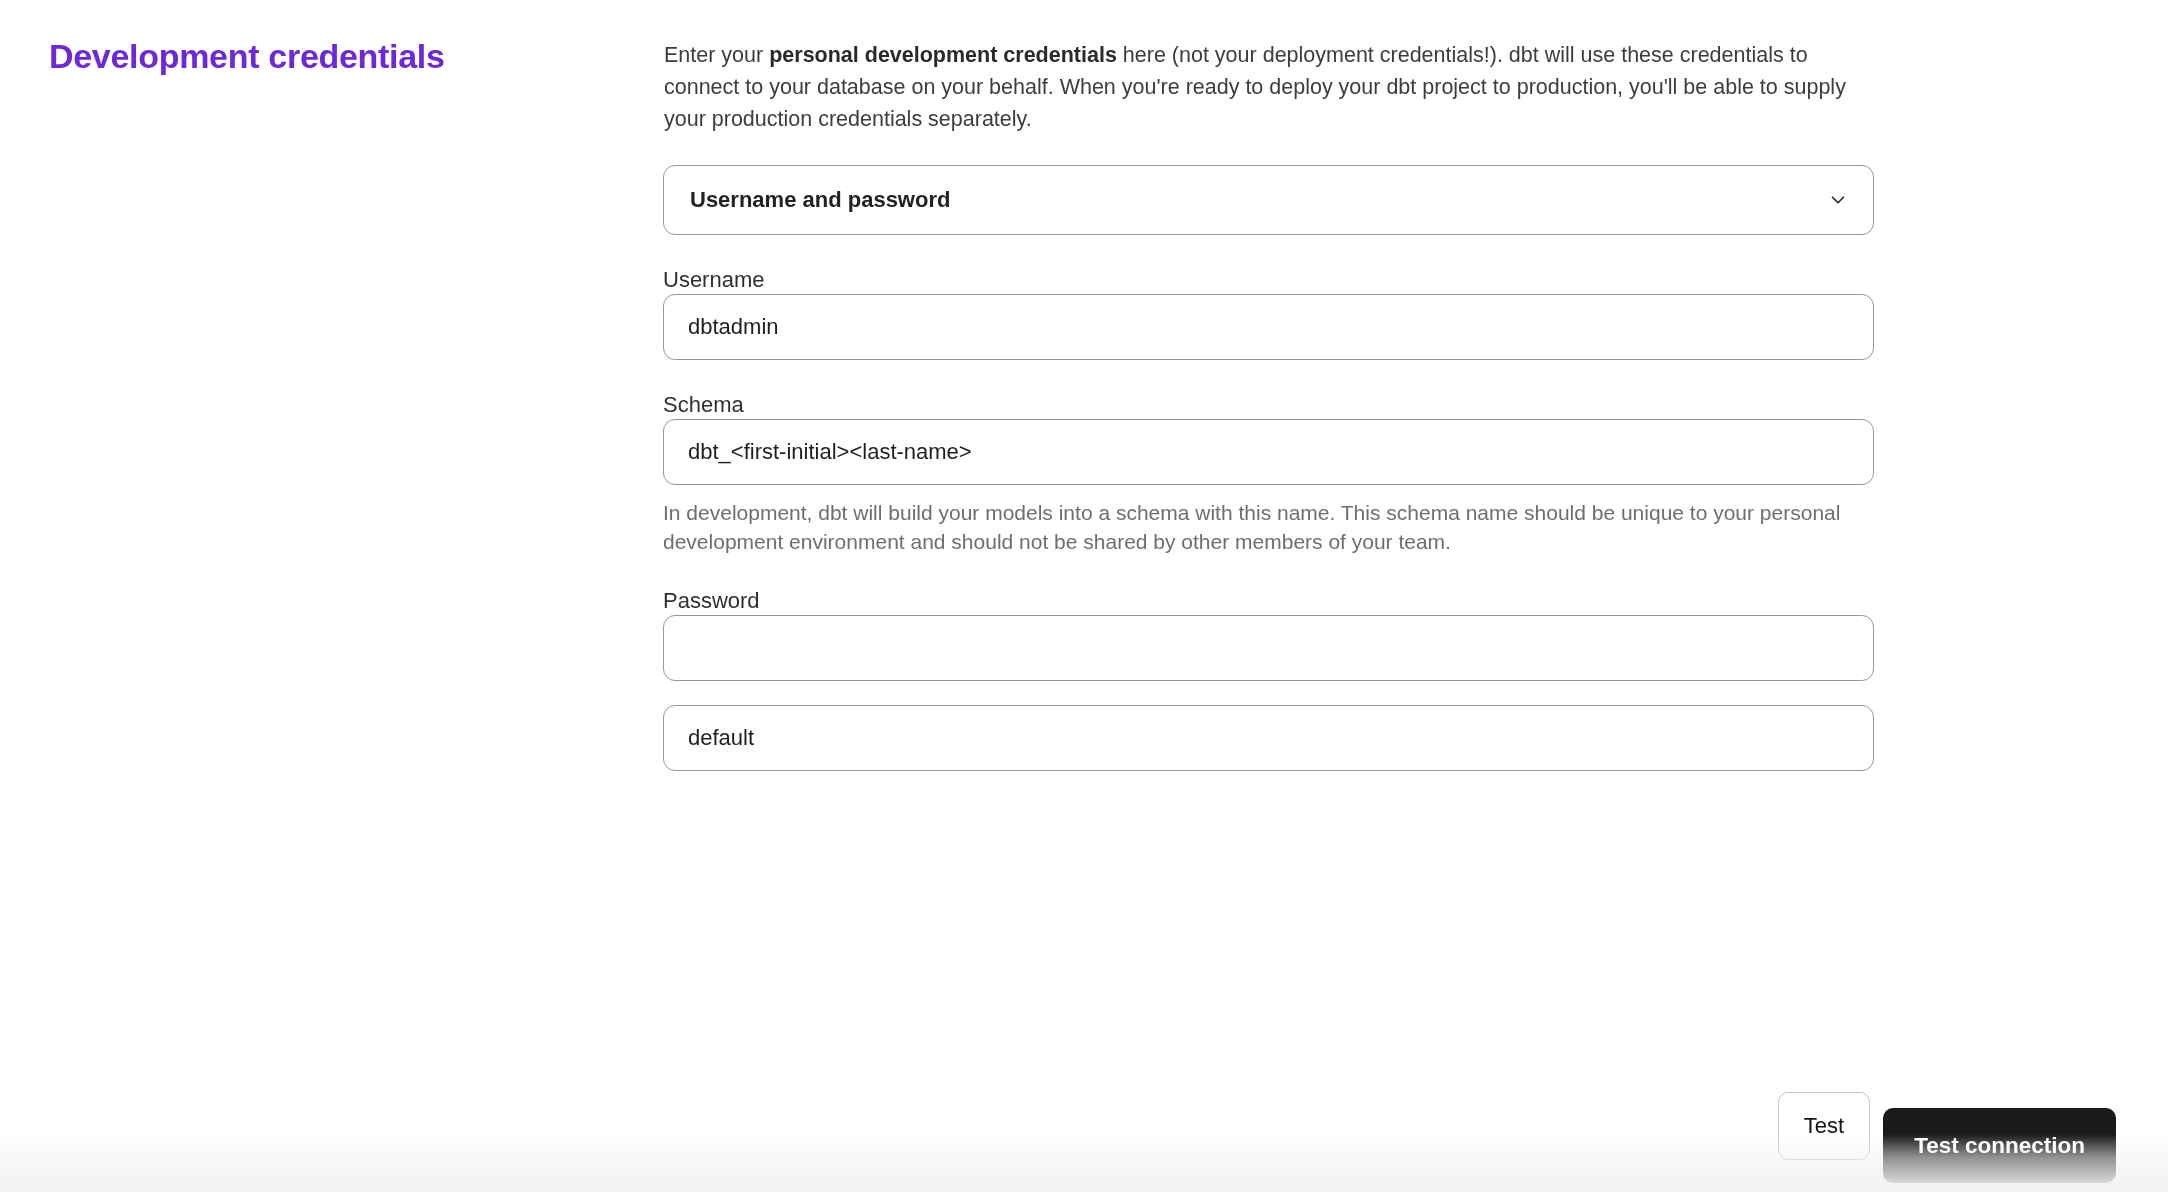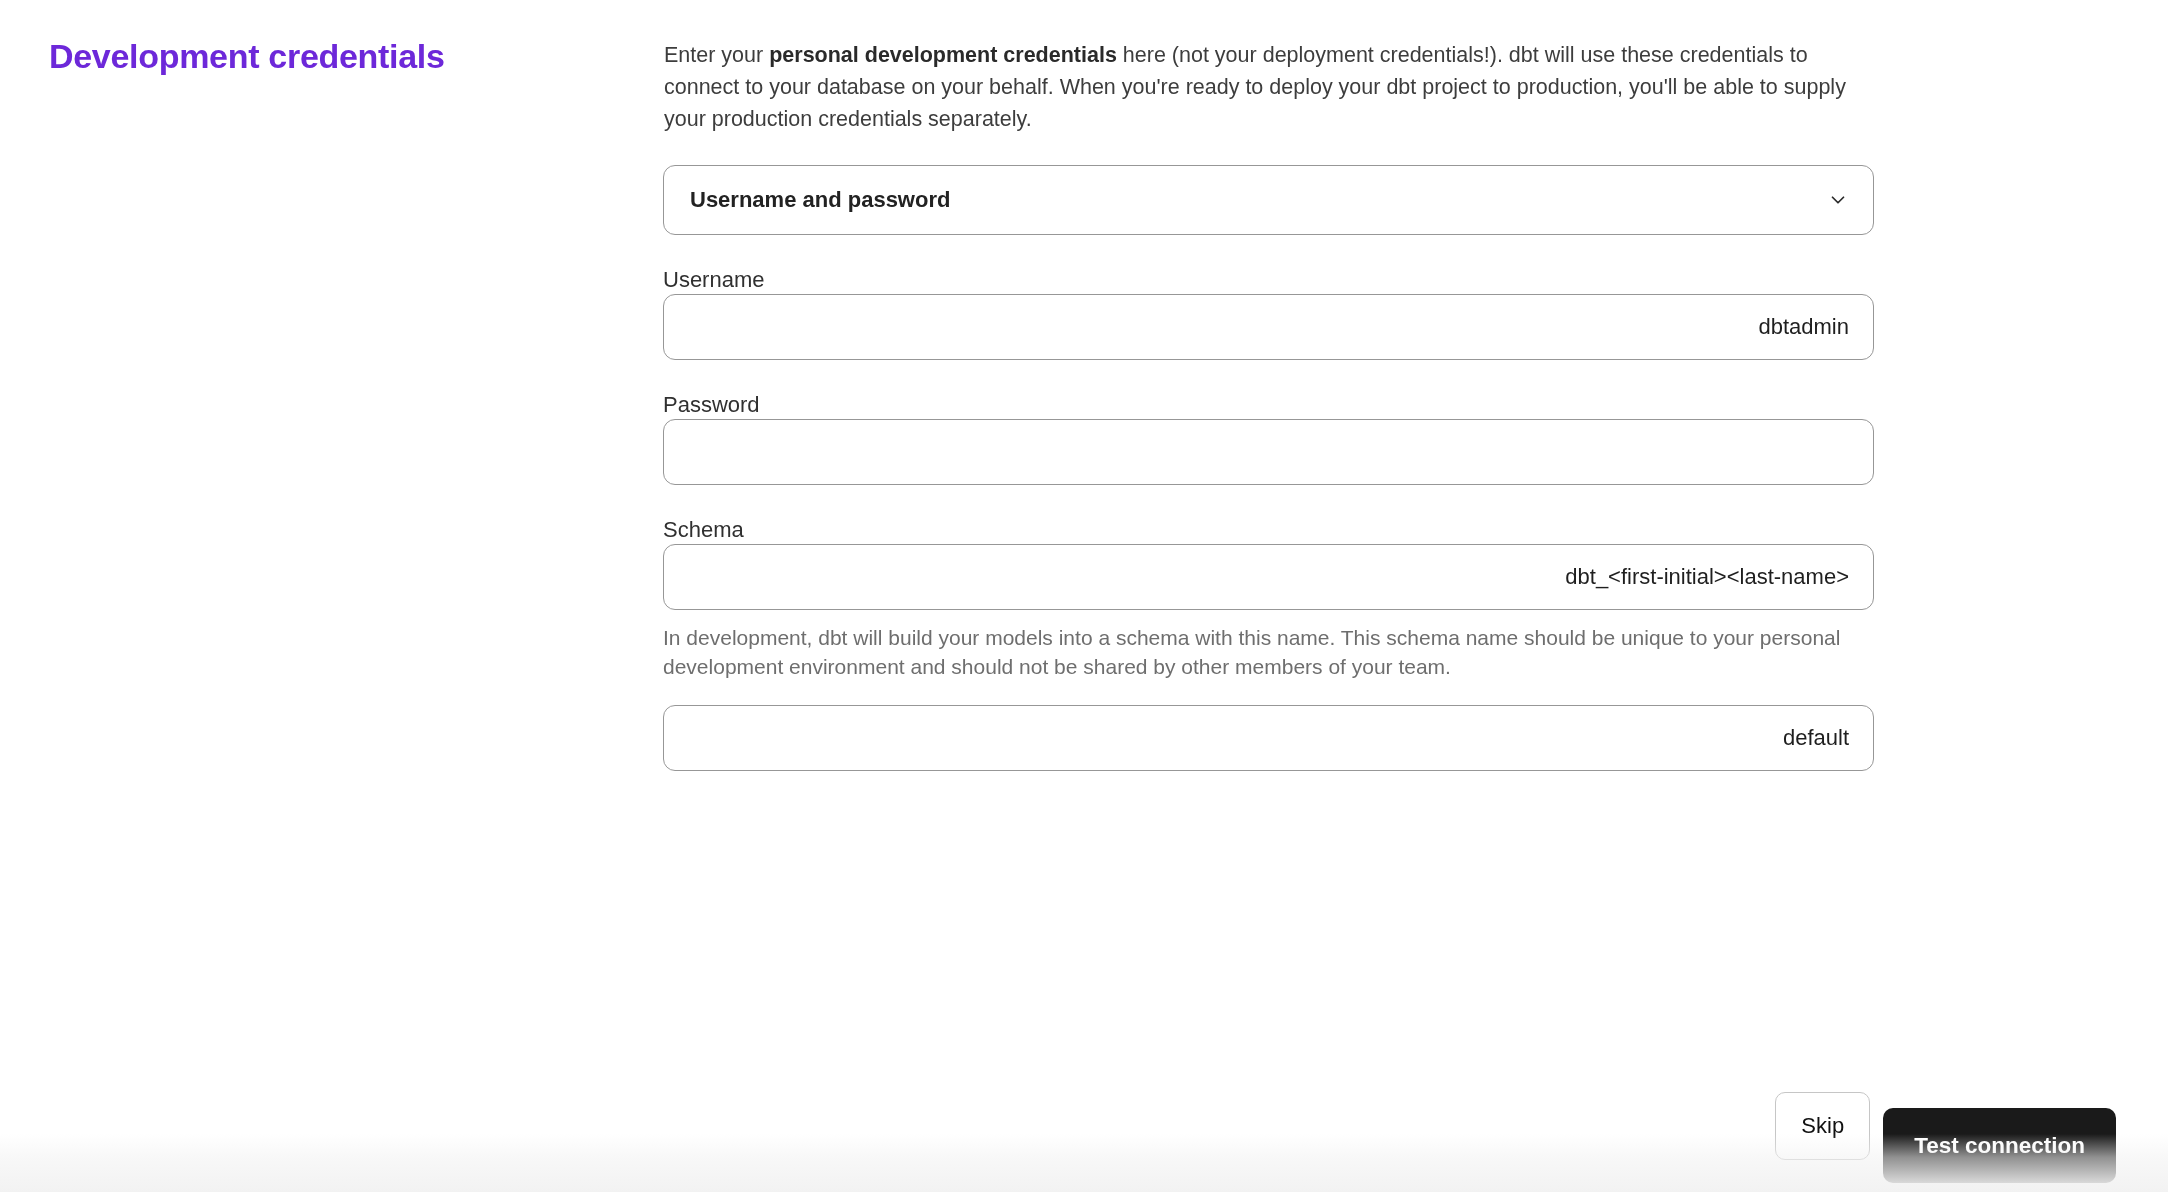--- a/index.html
+++ b/index.html
@@ -49,21 +49,20 @@
   }
   .text-input, .select-box {
     width: 100%;
     border: 1px solid #979797;
     border-radius: 12px;
     background: #ffffff;
     font-family: "Liberation Sans", "DejaVu Sans", sans-serif;
     font-size: 22px;
     color: #1f1f1f;
     outline: none;
-    text-align: right;
   }
   .text-input {
     height: 66px;
     padding: 18px 24px;
   }
   .select-box {
     position: relative;
     height: 70px;
     display: flex;
     align-items: center;
@@ -148,38 +147,38 @@
           <polyline points="5,7.5 10,12.5 15,7.5" fill="none" stroke="#2b2b2b" stroke-width="1.6" stroke-linecap="round" stroke-linejoin="round"></polyline>
         </svg>
       </div>
     </div>
 
     <div class="field">
       <label class="field-label">Username</label>
       <input class="text-input" type="text" value="dbtadmin" style="">
     </div>
 
-    <div class="field">
-      <label class="field-label">Password</label>
-      <input class="text-input" type="password" value="" style="">
-    </div>
-
     <div class="field field-schema">
       <label class="field-label">Schema</label>
       <input class="text-input" type="text" value="dbt_&lt;first-initial&gt;&lt;last-name&gt;" style="">
       <p class="help-text">In development, dbt will build your models into a schema with this name. This schema name should be unique to your personal development environment and should not be shared by other members of your team.</p>
+    </div>
+
+    <div class="field">
+      <label class="field-label">Password</label>
+      <input class="text-input" type="password" value="" style="">
     </div>
 
     <div class="field field-target">
       <input class="text-input" type="text" value="default" style="">
     </div>
 
 
   </div>
 
   <div class="footer-actions">
-    <button class="btn btn-secondary">Skip</button>
+    <button class="btn btn-secondary">Test</button>
     <button class="btn btn-primary">Test connection</button>
   </div>
 
   <div class="bottom-fade"></div>
 
 </div>
 
 </body></html>

